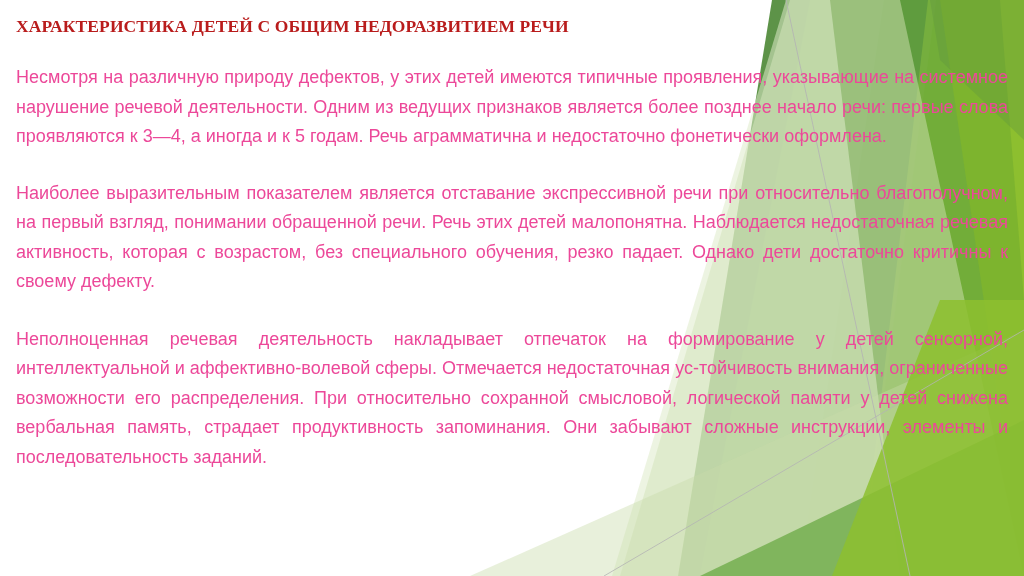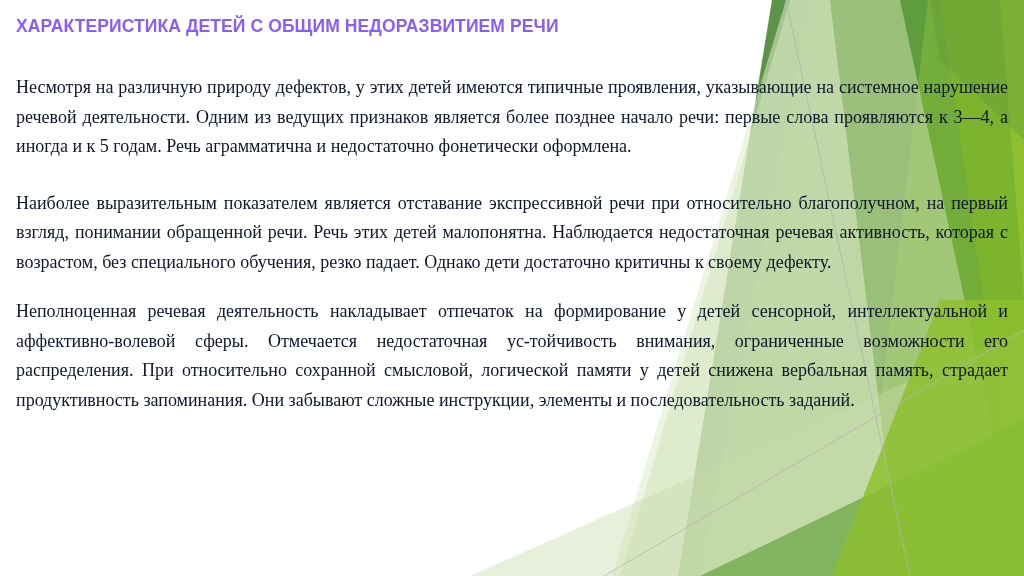--- a/index.html
+++ b/index.html
@@ -32,45 +32,45 @@
   #content {
     position: absolute;
     left: 16px;
     top: 16px;
     width: 992px;
     height: 544px;
     z-index: 3;
   }
 
   .slide-title {
-    font-family: Liberation Sans, sans-serif;
+    font-family: Liberation Serif, serif;
     font-weight: bold;
     font-size: 17.5px;
     line-height: 1.22;
-    color: #8b5cf6;
+    color: #b91c1c;
     letter-spacing: 0.1px;
-    margin: 0 0 36px 0;
+    margin: 0 0 26px 0;
     white-space: nowrap;
   }
 
   .para {
-    font-family: Liberation Serif, serif;
+    font-family: Liberation Sans, sans-serif;
     font-size: 18px;
     line-height: 29.5px;
-    color: #0f172a;
+    color: #ec4899;
     text-align: justify;
     text-justify: inter-word;
     margin: 0 0 26px 0;
     width: 992px;
     hyphens: none;
   }
   .para:last-child { margin-bottom: 8px; }
 
   .p1 { margin-bottom: 27px; }
-  .p2 { margin-bottom: 20px; }
+  .p2 { margin-bottom: 28px; }
 </style>
 </head>
 <body>
 
 <div id="slide">
 
   <div id="decor">
     <svg viewBox="0 0 1024 576" preserveAspectRatio="none" xmlns="http://www.w3.org/2000/svg">
       <defs>
         <clipPath id="slideClip">

